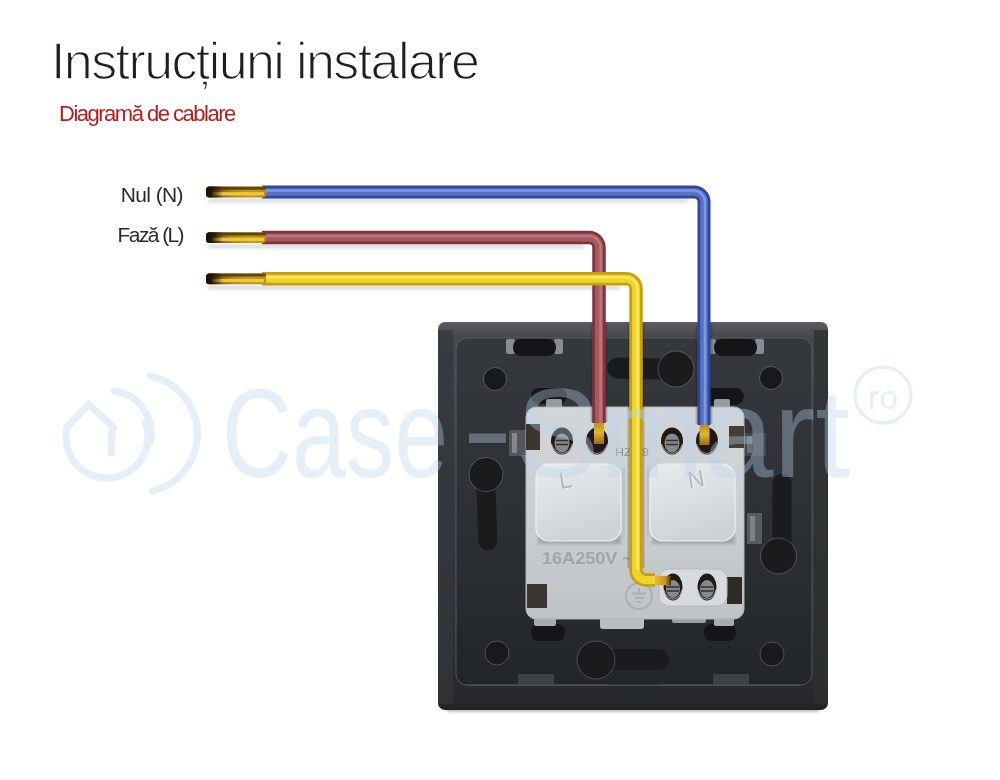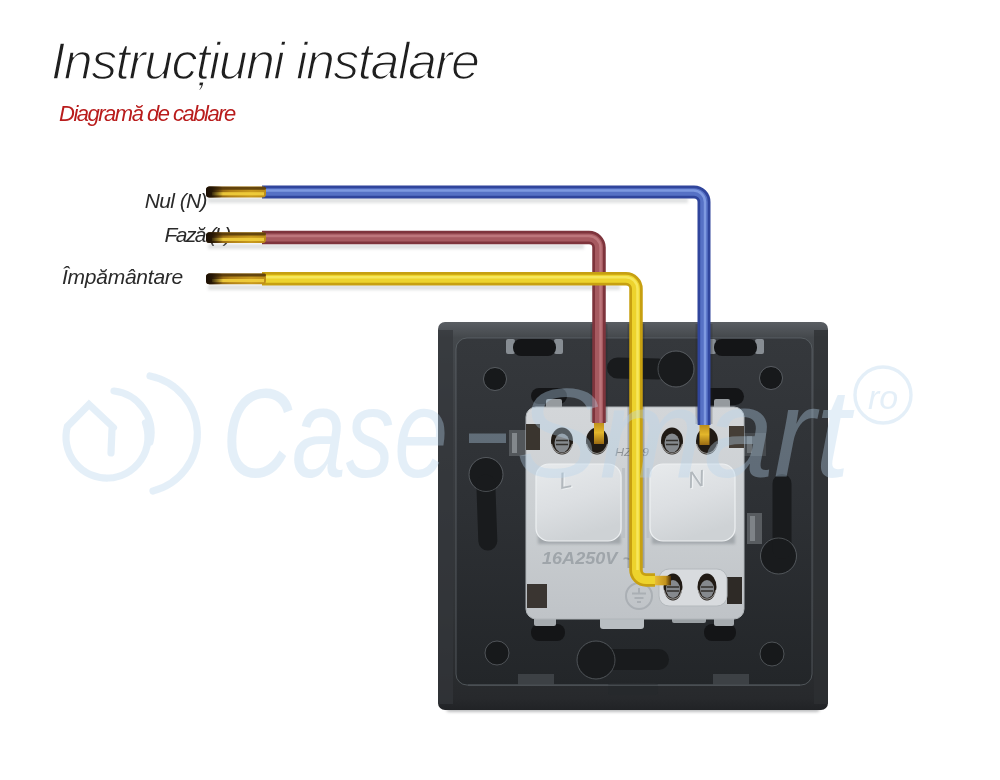--- a/index.html
+++ b/index.html
@@ -1,32 +1,31 @@
 <!DOCTYPE html>
 <html><head>
 <meta charset="utf-8">
 <style>
   html,body{margin:0;padding:0;background:#fff;}
   #page{position:relative;width:1000px;height:780px;background:#fff;overflow:hidden;
-        font-family:"Liberation Sans",sans-serif;font-style:italic;}
+        font-family:"Liberation Sans",sans-serif;}
   #title{position:absolute;left:51px;top:31px;font-size:52px;color:#1f1f1f;
          letter-spacing:-1.6px;-webkit-text-stroke:1.4px #fff;white-space:nowrap;}
   #subtitle{position:absolute;left:59px;top:101px;font-size:22px;color:#b91c1c;
             letter-spacing:-1.5px;}
   .lbl{position:absolute;color:#2a2a2a;font-size:21px;
        text-align:right;width:183px;left:0;white-space:nowrap;}
 </style>
 </head>
 <body>
 <div id="page">
   <div id="title">Instrucțiuni instalare</div>
   <div id="subtitle">Diagramă de cablare</div>
-  <div class="lbl" style="top:189px;letter-spacing:-0.6px;margin-left:24px;">Nul (N)</div>
-  <div class="lbl" style="top:223px;letter-spacing:-1.6px;padding-left:47px;">Fază (L)</div>
-  <div class="lbl" style="top:265px;letter-spacing:-0.25px;">Împământare</div>
+  <div class="lbl" style="top:183px;letter-spacing:-0.6px;">Nul (N)</div>
+  <div class="lbl" style="top:223px;letter-spacing:-1.6px;">Fază (L)</div>
   <svg width="1000" height="780" viewBox="0 0 1000 780" style="position:absolute;left:0;top:0;">
   <defs>
     <linearGradient id="gSq" x1="0" y1="0" x2="0" y2="1">
       <stop offset="0" stop-color="#5a5e63"></stop>
       <stop offset="0.04" stop-color="#44484c"></stop>
       <stop offset="0.3" stop-color="#3a3d41"></stop>
       <stop offset="0.75" stop-color="#303336"></stop>
       <stop offset="0.97" stop-color="#27292c"></stop>
       <stop offset="1" stop-color="#212326"></stop>
     </linearGradient>

